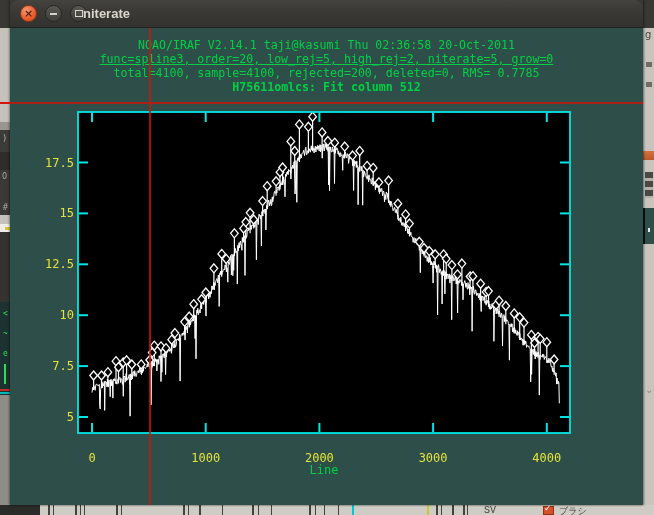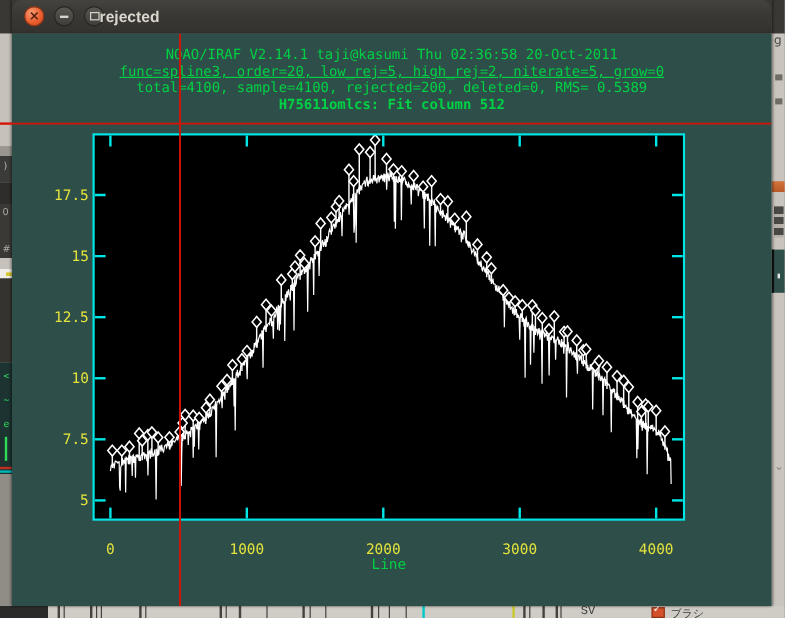--- a/index.html
+++ b/index.html
@@ -130,27 +130,27 @@
     <div class="titlebar">
       <div class="tb-btn btn-close">
         <span class="glyph">×</span>
       </div>
       <div class="tb-btn btn-min">
         <span class="minbar"></span>
       </div>
       <div class="tb-btn btn-max">
         <span class="maxbox"></span>
       </div>
-      <span class="window-title">rejected</span>
+      <span class="window-title">niterate</span>
     </div>
 
     <div class="graphics-area">
       <div class="status-line sl1">NOAO/IRAF V2.14.1 taji@kasumi Thu 02:36:58 20-Oct-2011</div>
       <div class="status-line sl2">func=spline3, order=20, low_rej=5, high_rej=2, niterate=5, grow=0</div>
-      <div class="status-line sl3">total=4100, sample=4100, rejected=200, deleted=0, RMS= 0.5389</div>
+      <div class="status-line sl3">total=4100, sample=4100, rejected=200, deleted=0, RMS= 0.7785</div>
       <div class="status-line sl4">H75611omlcs: Fit column 512</div>
       <svg id="plot-svg" width="633" height="477">
           <defs>
             <clipPath id="boxclip">
               <rect x="68" y="84" width="492" height="321"></rect>
             </clipPath>
           </defs>
           <rect x="68" y="84" width="492" height="321" fill="#000000"></rect>
           <g clip-path="url(#boxclip)">
             <path d="M82.0 364.6L82.5 361.0L82.9 359.2L83.4 360.9L83.8 357.5L84.3 358.5L84.7 359.9L85.2 362.3L85.6 358.1L86.1 356.3L86.5 356.3L87.0 356.7L87.4 356.7L87.9 357.8L88.4 357.6L88.8 357.5L89.3 356.4L89.7 377.7L90.2 380.9L90.6 361.3L91.1 360.0L91.5 357.4L92.0 353.8L92.4 359.7L92.9 355.3L93.4 357.6L93.8 358.0L94.3 353.4L94.7 382.4L95.2 353.2L95.6 353.7L96.1 354.6L96.5 354.1L97.0 358.9L97.4 351.2L97.9 356.7L98.3 359.1L98.8 352.1L99.3 352.2L99.7 353.4L100.2 368.7L100.6 351.8L101.1 351.2L101.5 357.8L102.0 352.3L102.4 353.9L102.9 370.1L103.3 351.0L103.8 352.8L104.3 350.6L104.7 352.6L105.2 351.5L105.6 352.1L106.1 355.4L106.5 354.3L107.0 356.2L107.4 351.8L107.9 351.1L108.3 350.4L108.8 352.2L109.2 350.8L109.7 349.3L110.2 349.6L110.6 354.6L111.1 350.9L111.5 350.6L112.0 351.1L112.4 356.3L112.9 353.6L113.3 368.3L113.8 348.0L114.2 348.9L114.7 348.0L115.2 354.2L115.6 349.8L116.1 345.6L116.5 348.7L117.0 349.8L117.4 351.3L117.9 351.7L118.3 350.6L118.8 348.0L119.2 346.5L119.7 357.9L120.1 388.2L120.6 345.9L121.1 349.4L121.5 352.0L122.0 346.9L122.4 350.9L122.9 344.0L123.3 343.5L123.8 345.3L124.2 348.3L124.7 342.6L125.1 345.0L125.6 347.3L126.1 348.6L126.5 347.8L127.0 344.3L127.4 343.4L127.9 342.8L128.3 342.5L128.8 345.0L129.2 343.9L129.7 339.9L130.1 341.2L130.6 343.7L131.0 341.9L131.5 346.8L132.0 342.4L132.4 344.8L132.9 338.8L133.3 343.3L133.8 339.4L134.2 339.2L134.7 339.8L135.1 340.3L135.6 340.4L136.0 339.3L136.5 338.4L137.0 337.3L137.4 335.6L137.9 339.0L138.3 335.4L138.8 335.1L139.2 337.2L139.7 339.1L140.1 338.0L140.6 334.5L141.0 376.9L141.5 348.0L141.9 334.9L142.4 337.3L142.9 331.6L143.3 338.0L143.8 335.0L144.2 338.1L144.7 334.2L145.1 333.2L145.6 330.7L146.0 333.4L146.5 331.6L146.9 342.9L147.4 331.7L147.8 333.7L148.3 331.2L148.8 336.3L149.2 327.9L149.7 330.2L150.1 327.6L150.6 329.9L151.0 353.5L151.5 327.7L151.9 344.3L152.4 326.4L152.8 326.5L153.3 325.7L153.8 328.1L154.2 329.8L154.7 324.4L155.1 323.4L155.6 346.6L156.0 327.9L156.5 328.9L156.9 320.8L157.4 324.4L157.8 323.6L158.3 321.5L158.7 322.3L159.2 322.0L159.7 323.3L160.1 321.8L160.6 320.8L161.0 323.4L161.5 325.3L161.9 317.1L162.4 317.7L162.8 315.8L163.3 319.6L163.7 320.0L164.2 315.3L164.7 319.7L165.1 317.2L165.6 318.6L166.0 318.2L166.5 313.7L166.9 311.0L167.4 311.3L167.8 311.9L168.3 310.5L168.7 312.7L169.2 311.7L169.6 306.3L170.1 353.1L170.6 309.8L171.0 306.6L171.5 306.8L171.9 306.3L172.4 305.0L172.8 307.5L173.3 306.2L173.7 305.0L174.2 303.1L174.6 304.6L175.1 312.1L175.6 298.4L176.0 300.5L176.5 301.3L176.9 298.2L177.4 305.0L177.8 296.2L178.3 296.5L178.7 293.4L179.2 293.5L179.6 298.6L180.1 292.7L180.5 296.9L181.0 293.9L181.5 292.5L181.9 293.4L182.4 290.9L182.8 293.2L183.3 287.5L183.7 286.2L184.2 288.7L184.6 287.2L185.1 310.7L185.5 287.5L186.0 330.8L186.5 287.8L186.9 282.2L187.4 285.1L187.8 280.2L188.3 286.7L188.7 285.5L189.2 282.7L189.6 281.8L190.1 285.0L190.5 277.9L191.0 274.8L191.4 277.6L191.9 274.9L192.4 273.0L192.8 275.4L193.3 274.3L193.7 276.5L194.2 271.0L194.6 273.1L195.1 270.5L195.5 276.1L196.0 288.1L196.4 270.1L196.9 267.2L197.4 265.3L197.8 267.3L198.3 266.5L198.7 270.8L199.2 266.0L199.6 264.9L200.1 269.3L200.5 263.6L201.0 266.0L201.4 265.4L201.9 257.9L202.3 261.6L202.8 258.1L203.3 258.8L203.7 254.2L204.2 261.8L204.6 255.2L205.1 257.5L205.5 254.4L206.0 252.9L206.4 251.6L206.9 250.6L207.3 251.8L207.8 254.8L208.3 247.2L208.7 249.2L209.2 278.4L209.6 245.6L210.1 245.8L210.5 243.4L211.0 247.1L211.4 244.1L211.9 246.3L212.3 243.0L212.8 243.6L213.2 242.3L213.7 241.6L214.2 241.1L214.6 241.9L215.1 236.9L215.5 238.3L216.0 237.5L216.4 243.9L216.9 239.7L217.3 241.1L217.8 254.2L218.2 236.2L218.7 234.0L219.1 236.6L219.6 235.2L220.1 232.8L220.5 227.5L221.0 230.5L221.4 246.8L221.9 226.1L222.3 228.2L222.8 247.7L223.2 226.7L223.7 242.4L224.1 226.1L224.6 224.2L225.1 223.7L225.5 220.5L226.0 225.1L226.4 223.3L226.9 223.6L227.3 256.1L227.8 217.3L228.2 223.0L228.7 217.6L229.1 214.7L229.6 219.9L230.0 214.7L230.5 213.1L231.0 217.3L231.4 217.1L231.9 222.3L232.3 209.5L232.8 213.6L233.2 209.6L233.7 209.9L234.1 207.4L234.6 210.8L235.0 247.4L235.5 205.4L236.0 209.0L236.4 209.6L236.9 208.2L237.3 202.3L237.8 201.8L238.2 202.9L238.7 199.8L239.1 201.1L239.6 201.6L240.0 201.5L240.5 199.4L240.9 197.2L241.4 201.4L241.9 197.1L242.3 197.7L242.8 196.8L243.2 194.4L243.7 194.9L244.1 199.3L244.6 197.4L245.0 198.5L245.5 192.9L245.9 192.8L246.4 231.7L246.9 195.6L247.3 191.4L247.8 190.9L248.2 196.6L248.7 188.9L249.1 186.2L249.6 188.2L250.0 187.7L250.5 191.0L250.9 187.2L251.4 217.9L251.8 183.7L252.3 185.7L252.8 188.1L253.2 182.0L253.7 183.9L254.1 181.4L254.6 181.4L255.0 185.6L255.5 181.2L255.9 201.9L256.4 180.8L256.8 177.2L257.3 180.8L257.8 178.4L258.2 174.1L258.7 172.0L259.1 174.0L259.6 177.8L260.0 174.8L260.5 175.5L260.9 171.3L261.4 177.7L261.8 176.6L262.3 168.8L262.7 173.8L263.2 171.1L263.7 169.0L264.1 165.0L264.6 163.4L265.0 164.8L265.5 165.2L265.9 164.8L266.4 162.3L266.8 165.1L267.3 160.4L267.7 159.0L268.2 159.9L268.7 158.7L269.1 162.5L269.6 157.1L270.0 159.2L270.5 156.0L270.9 154.6L271.4 156.9L271.8 156.1L272.3 152.6L272.7 156.8L273.2 155.0L273.6 148.8L274.1 151.6L274.6 153.4L275.0 168.8L275.5 146.2L275.9 146.9L276.4 148.4L276.8 144.2L277.3 146.1L277.7 143.2L278.2 146.6L278.6 141.4L279.1 143.5L279.5 142.5L280.0 142.3L280.5 142.5L280.9 151.0L281.4 139.3L281.8 140.7L282.3 139.1L282.7 137.2L283.2 140.5L283.6 138.3L284.1 133.6L284.5 139.8L285.0 166.0L285.5 159.0L285.9 132.6L286.4 135.9L286.8 174.3L287.3 131.9L287.7 129.9L288.2 132.6L288.6 130.0L289.1 128.6L289.5 129.7L290.0 131.1L290.4 126.4L290.9 129.1L291.4 129.8L291.8 126.1L292.3 125.1L292.7 125.0L293.2 124.3L293.6 122.3L294.1 124.7L294.5 127.6L295.0 123.2L295.4 120.6L295.9 119.3L296.4 126.5L296.8 126.9L297.3 123.4L297.7 124.2L298.2 122.3L298.6 123.3L299.1 122.6L299.5 120.8L300.0 123.6L300.4 124.2L300.9 121.1L301.3 117.8L301.8 122.1L302.3 119.2L302.7 118.3L303.2 122.1L303.6 120.5L304.1 124.9L304.5 120.4L305.0 120.2L305.4 118.0L305.9 124.0L306.3 120.6L306.8 118.8L307.3 121.5L307.7 117.4L308.2 120.5L308.6 118.0L309.1 123.0L309.5 119.4L310.0 116.6L310.4 123.8L310.9 117.1L311.3 119.7L311.8 119.7L312.2 130.2L312.7 120.6L313.2 115.9L313.6 118.0L314.1 123.0L314.5 121.9L315.0 115.7L315.4 116.4L315.9 119.5L316.3 115.6L316.8 121.6L317.2 120.2L317.7 120.9L318.2 119.1L318.6 156.8L319.1 118.7L319.5 162.6L320.0 122.6L320.4 118.9L320.9 123.2L321.3 123.8L321.8 124.1L322.2 119.6L322.7 118.8L323.1 123.7L323.6 121.6L324.1 121.2L324.5 155.5L325.0 118.9L325.4 124.7L325.9 121.1L326.3 121.7L326.8 119.7L327.2 120.3L327.7 121.9L328.1 126.0L328.6 123.2L329.1 127.3L329.5 125.5L330.0 128.9L330.4 124.6L330.9 125.7L331.3 127.8L331.8 127.2L332.2 128.2L332.7 142.3L333.1 126.5L333.6 127.2L334.0 130.0L334.5 125.4L335.0 128.1L335.4 124.1L335.9 126.6L336.3 129.4L336.8 130.0L337.2 125.9L337.7 125.8L338.1 128.0L338.6 135.4L339.0 132.0L339.5 130.0L339.9 126.3L340.4 130.4L340.9 130.4L341.3 128.4L341.8 130.0L342.2 131.4L342.7 137.8L343.1 131.9L343.6 162.5L344.0 132.1L344.5 137.9L344.9 133.7L345.4 135.5L345.9 133.4L346.3 139.5L346.8 133.3L347.2 138.9L347.7 137.6L348.1 176.7L348.6 139.7L349.0 140.3L349.5 138.4L349.9 138.0L350.4 139.7L350.8 140.5L351.3 142.8L351.8 138.2L352.2 140.6L352.7 177.2L353.1 142.2L353.6 149.1L354.0 146.8L354.5 143.3L354.9 144.9L355.4 147.3L355.8 147.6L356.3 149.5L356.8 149.0L357.2 150.2L357.7 148.7L358.1 147.8L358.6 153.8L359.0 146.8L359.5 149.5L359.9 152.1L360.4 151.6L360.8 151.8L361.3 156.1L361.7 154.6L362.2 149.8L362.7 152.5L363.1 157.0L363.6 155.5L364.0 154.1L364.5 156.2L364.9 153.4L365.4 161.7L365.8 154.0L366.3 155.9L366.7 159.5L367.2 157.3L367.7 159.5L368.1 159.0L368.6 156.5L369.0 162.0L369.5 165.6L369.9 160.4L370.4 161.4L370.8 163.8L371.3 161.9L371.7 160.4L372.2 162.6L372.6 167.8L373.1 164.3L373.6 163.1L374.0 164.7L374.5 173.9L374.9 166.5L375.4 167.2L375.8 171.6L376.3 164.1L376.7 165.6L377.2 165.1L377.6 169.0L378.1 171.0L378.6 173.9L379.0 172.5L379.5 172.9L379.9 177.2L380.4 173.0L380.8 178.6L381.3 173.6L381.7 175.2L382.2 177.9L382.6 179.4L383.1 182.8L383.5 182.0L384.0 181.1L384.5 179.4L384.9 179.7L385.4 184.5L385.8 183.8L386.3 181.4L386.7 185.1L387.2 184.3L387.6 188.1L388.1 187.4L388.5 192.3L389.0 192.7L389.5 190.5L389.9 190.9L390.4 194.3L390.8 189.1L391.3 193.7L391.7 197.0L392.2 197.6L392.6 195.0L393.1 194.4L393.5 195.8L394.0 198.3L394.4 198.8L394.9 194.9L395.4 197.0L395.8 200.3L396.3 200.2L396.7 197.8L397.2 199.6L397.6 205.3L398.1 201.0L398.5 205.9L399.0 205.3L399.4 205.4L399.9 206.3L400.4 207.0L400.8 204.2L401.3 208.5L401.7 208.5L402.2 208.7L402.6 209.0L403.1 214.3L403.5 212.7L404.0 209.6L404.4 214.7L404.9 215.0L405.3 212.6L405.8 210.2L406.3 215.6L406.7 215.3L407.2 216.6L407.6 216.0L408.1 217.4L408.5 214.7L409.0 214.8L409.4 220.0L409.9 217.3L410.3 244.7L410.8 219.2L411.2 221.2L411.7 220.7L412.2 225.8L412.6 223.3L413.1 222.4L413.5 226.6L414.0 224.7L414.4 225.8L414.9 223.7L415.3 230.0L415.8 228.5L416.2 228.2L416.7 227.8L417.2 233.4L417.6 229.7L418.1 228.7L418.5 234.8L419.0 232.4L419.4 229.5L419.9 231.0L420.3 229.6L420.8 237.0L421.2 233.3L421.7 236.7L422.1 234.6L422.6 237.3L423.1 255.1L423.5 237.3L424.0 233.1L424.4 236.8L424.9 234.5L425.3 235.8L425.8 240.3L426.2 236.8L426.7 244.3L427.1 238.0L427.6 286.8L428.1 237.6L428.5 236.6L429.0 239.9L429.4 244.6L429.9 241.2L430.3 240.9L430.8 243.2L431.2 246.5L431.7 243.7L432.1 276.0L432.6 243.1L433.0 242.5L433.5 247.2L434.0 242.4L434.4 243.8L434.9 265.9L435.3 249.5L435.8 243.7L436.2 251.2L436.7 245.9L437.1 247.1L437.6 245.9L438.0 250.8L438.5 249.8L439.0 245.9L439.4 246.0L439.9 255.1L440.3 251.7L440.8 246.8L441.2 248.1L441.7 291.7L442.1 251.9L442.6 247.6L443.0 248.4L443.5 249.2L443.9 253.1L444.4 250.7L444.9 251.3L445.3 248.8L445.8 251.0L446.2 256.0L446.7 251.2L447.1 254.0L447.6 285.0L448.0 258.0L448.5 252.8L448.9 254.6L449.4 254.9L449.9 251.4L450.3 252.9L450.8 253.3L451.2 252.3L451.7 257.2L452.1 254.0L452.6 255.9L453.0 271.8L453.5 255.9L453.9 255.5L454.4 254.2L454.8 252.6L455.3 255.2L455.8 259.3L456.2 255.0L456.7 258.2L457.1 259.8L457.6 261.3L458.0 254.6L458.5 260.3L458.9 259.4L459.4 256.6L459.8 266.8L460.3 258.4L460.8 260.1L461.2 260.6L461.7 259.0L462.1 303.3L462.6 265.0L463.0 259.2L463.5 258.3L463.9 262.3L464.4 266.1L464.8 266.1L465.3 261.9L465.7 261.9L466.2 264.1L466.7 267.6L467.1 267.1L467.6 265.5L468.0 265.0L468.5 270.1L468.9 267.6L469.4 265.5L469.8 271.8L470.3 270.6L470.7 271.5L471.2 283.5L471.6 267.9L472.1 268.6L472.6 268.0L473.0 272.6L473.5 270.5L473.9 268.8L474.4 268.3L474.8 275.2L475.3 273.7L475.7 273.3L476.2 276.3L476.6 274.9L477.1 272.1L477.6 274.7L478.0 275.4L478.5 273.7L478.9 273.0L479.4 280.9L479.8 276.0L480.3 281.4L480.7 278.4L481.2 281.0L481.6 278.7L482.1 275.5L482.5 279.5L483.0 278.4L483.5 276.2L483.9 313.3L484.4 284.1L484.8 280.9L485.3 281.0L485.7 281.6L486.2 282.8L486.6 283.5L487.1 285.5L487.5 280.7L488.0 281.8L488.5 286.3L488.9 286.0L489.4 283.1L489.8 284.6L490.3 286.7L490.7 289.6L491.2 287.4L491.6 285.2L492.1 288.1L492.5 318.1L493.0 288.0L493.4 287.4L493.9 286.6L494.4 293.7L494.8 287.8L495.3 292.2L495.7 289.9L496.2 293.4L496.6 291.7L497.1 292.6L497.5 292.3L498.0 293.5L498.4 295.7L498.9 297.6L499.4 332.2L499.8 296.3L500.3 297.7L500.7 298.7L501.2 295.6L501.6 298.6L502.1 295.9L502.5 303.7L503.0 300.3L503.4 300.1L503.9 304.4L504.3 298.9L504.8 300.5L505.3 305.4L505.7 301.9L506.2 304.4L506.6 306.1L507.1 307.5L507.5 302.8L508.0 306.6L508.4 304.3L508.9 304.3L509.3 310.0L509.8 305.6L510.3 311.9L510.7 310.0L511.2 310.6L511.6 309.9L512.1 312.7L512.5 311.1L513.0 317.2L513.4 311.8L513.9 316.8L514.3 312.3L514.8 315.6L515.2 316.1L515.7 312.9L516.2 315.4L516.6 319.4L517.1 318.3L517.5 317.5L518.0 317.9L518.4 318.5L518.9 317.8L519.3 319.8L519.8 320.4L520.2 321.1L520.7 353.8L521.2 321.5L521.6 346.4L522.1 323.0L522.5 321.6L523.0 324.7L523.4 326.4L523.9 320.9L524.3 324.2L524.8 321.3L525.2 331.0L525.7 323.7L526.1 323.4L526.6 328.7L527.1 324.5L527.5 328.4L528.0 327.8L528.4 324.2L528.9 327.7L529.3 367.1L529.8 327.1L530.2 328.1L530.7 327.6L531.1 328.3L531.6 328.2L532.0 329.0L532.5 326.3L533.0 329.4L533.4 326.5L533.9 326.5L534.3 331.5L534.8 329.6L535.2 328.6L535.7 329.8L536.1 330.0L536.6 330.5L537.0 331.9L537.5 334.7L538.0 332.1L538.4 334.7L538.9 330.2L539.3 333.8L539.8 334.7L540.2 331.4L540.7 334.5L541.1 338.7L541.6 339.0L542.0 338.2L542.5 343.4L542.9 340.0L543.4 344.1L543.9 342.6L544.3 344.2L544.8 343.9L545.2 345.5L545.7 348.2L546.1 344.9L546.6 356.1L547.0 350.0L547.5 353.2L547.9 356.0L548.4 353.3L548.9 354.8L549.3 375.4" fill="none" stroke="#ffffff" stroke-width="1"></path>

